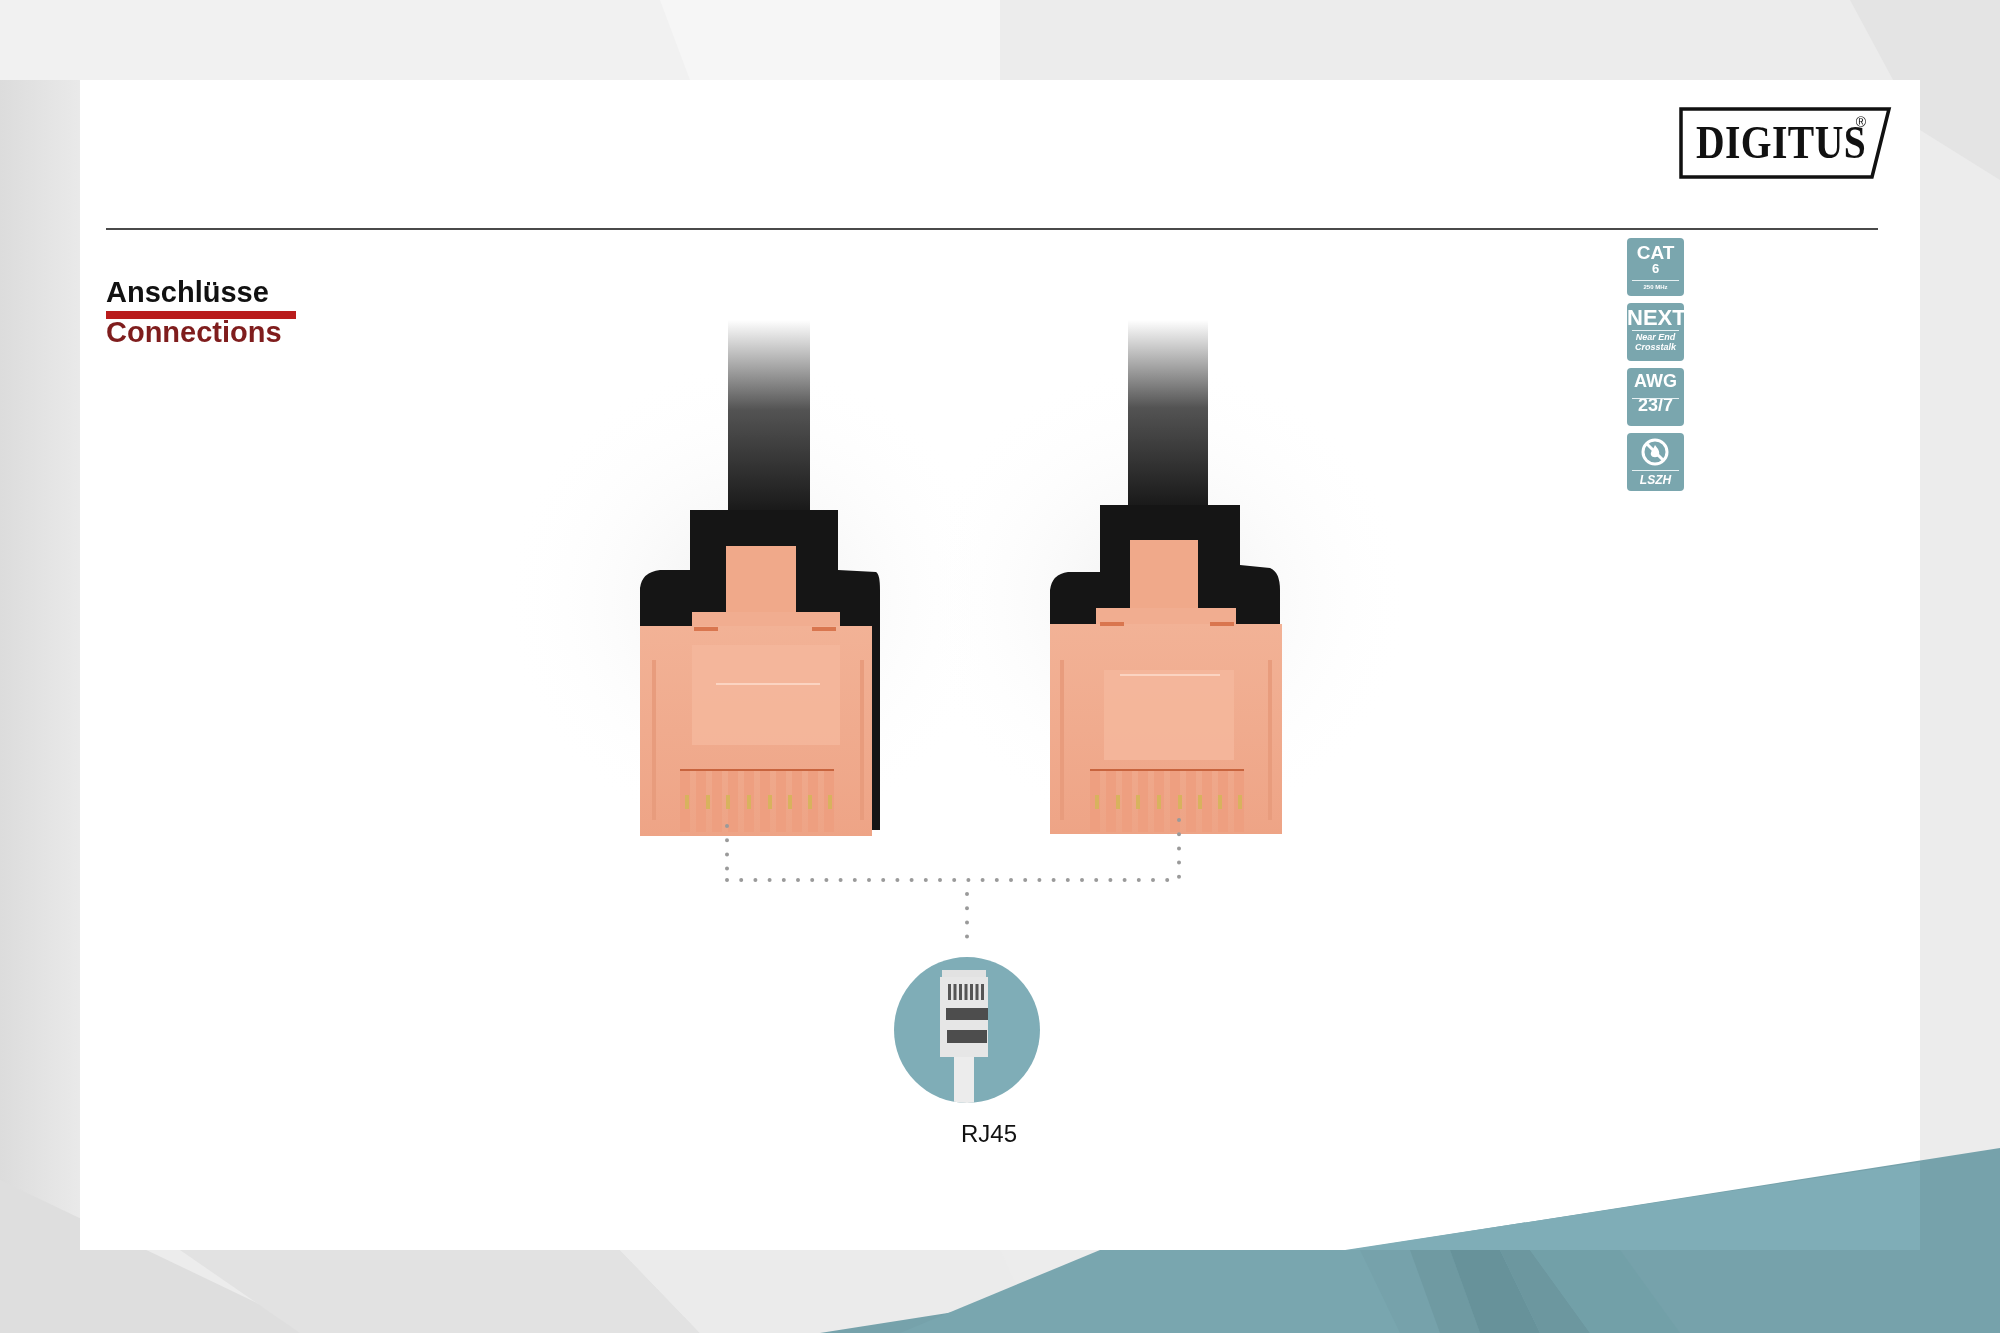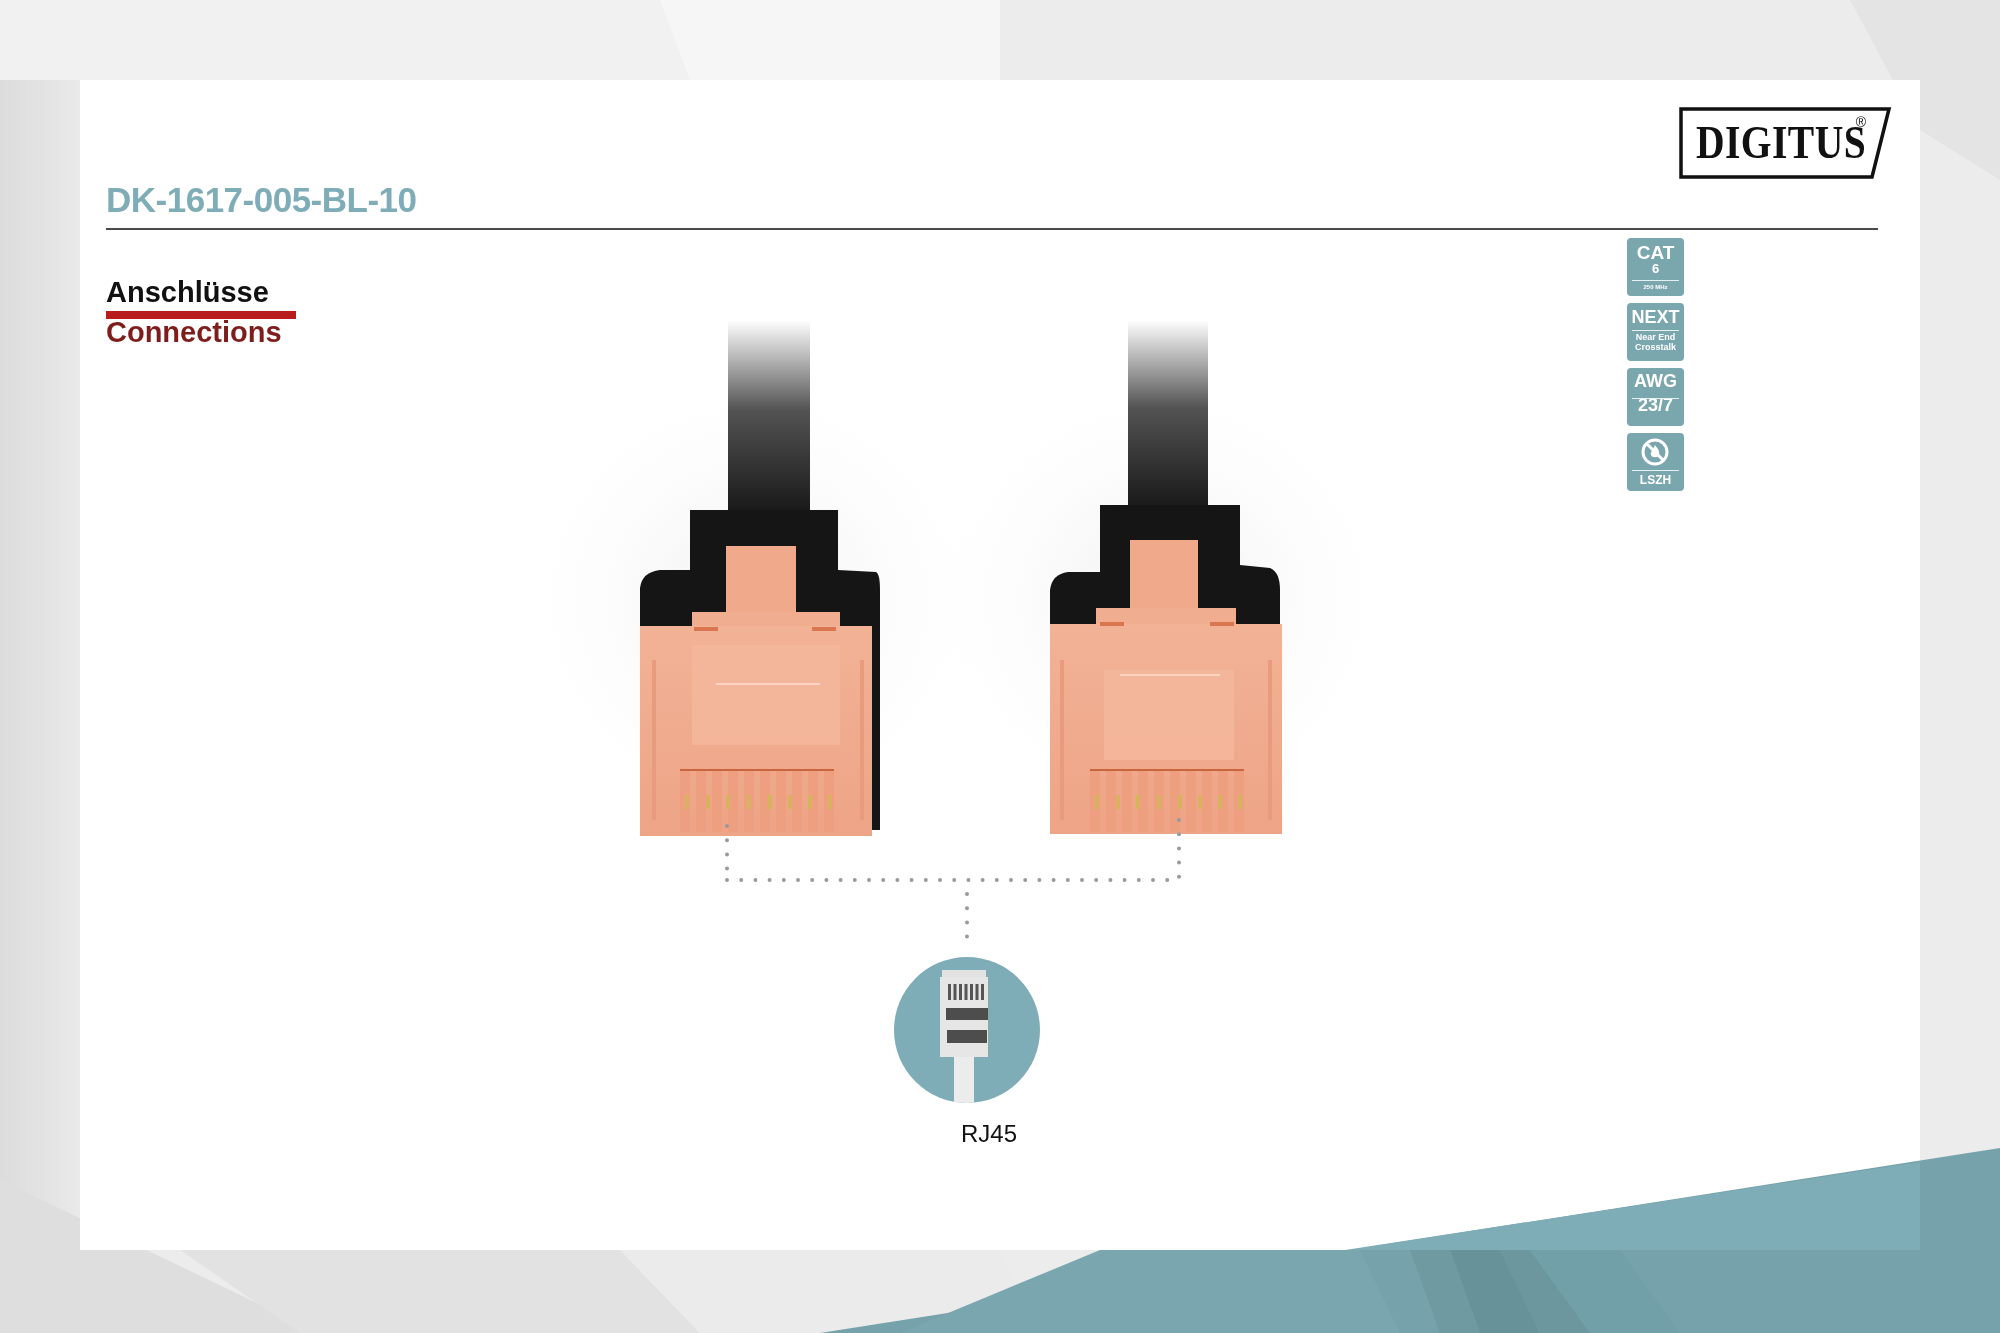--- a/index.html
+++ b/index.html
@@ -42,21 +42,21 @@
     .badges { position: absolute; left: 1627px; top: 238px; display: flex; gap: 7px; flex-direction: column; }
     .badge {
       width: 57px; height: 58px; border-radius: 4px; background: #7aa6ae;
       color: #fff; position: relative; text-align: center; overflow: hidden;
       font-family: "Liberation Sans", sans-serif;
     }
     .badge .big { font-weight: bold; font-size: 19px; line-height: 19px; display: block; margin-top: 5px; }
     .badge .mid { font-weight: bold; font-size: 14px; line-height: 14px; display: block; }
     .badge .rule { position: absolute; left: 5px; right: 5px; height: 1px; background: #e6f0f2; }
     .badge .tiny { font-size: 6px; font-weight: bold; display: block; }
-    .badge .small { font-size: 9px; font-weight: bold; line-height: 10px; display: block; }
+    .badge .small { font-size: 9px; font-weight: bold; line-height: 10px; display: block; font-style: italic; }
 
     .section-heading {
       position: absolute; left: 106px; top: 276px; width: 190px;
       border-bottom: 8px solid #b91c1c; padding-bottom: 2px;
     }
     .section-heading .de { font-size: 29px; font-weight: bold; color: #111; }
     .section-en { position: absolute; left: 106px; top: 316px; font-size: 29px; font-weight: bold; color: #7f1d1d; }
 
     .photo { position: absolute; left: 0; top: 0; width: 2000px; height: 1333px; pointer-events: none; }
 
@@ -95,40 +95,39 @@
   <polygon points="820,1333 2000,1148 2000,1333" fill="#76a2ab"></polygon>
   <polygon points="1280,1260 1920,1162 1920,1250 1280,1250" fill="#7fadb7"></polygon>
   <polygon points="900,1333 1100,1250 1360,1250 1400,1333" fill="#79a6af"></polygon>
   <polygon points="1410,1250 1450,1250 1480,1333 1440,1333" fill="#6f9aa2"></polygon>
   <polygon points="1450,1250 1500,1250 1540,1333 1480,1333" fill="#67929a"></polygon>
   <polygon points="1500,1250 1530,1250 1590,1333 1540,1333" fill="#6c979f"></polygon>
   <polygon points="1530,1250 1620,1250 1680,1333 1590,1333" fill="#72a0a8"></polygon>
 </svg>
 
 <div class="title-row">
-  <span class="sku">DK-1617-005-BL-10</span>
 </div>
 
 <div class="logo">
   <svg width="214" height="74" viewBox="0 0 214 74" style="position:absolute;left:0;top:0">
     <polygon points="3,3 211,3 194,71 3,71" fill="none" stroke="#111" stroke-width="3.5"></polygon>
   </svg>
   <span class="logo-text">DIGITUS</span>
   <span class="logo-reg">®</span>
 </div>
 
 <div class="badges">
   <div class="badge">
     <span class="big">CAT</span>
     <span class="mid" style="font-size:13px;line-height:13px">6</span>
     <span class="rule" style="top:42px"></span>
     <span class="tiny" style="position:absolute;left:0;right:0;top:46px">250 MHz</span>
   </div>
   <div class="badge">
-    <span class="big" style="font-size:18px">NEXT</span>
+    <span class="big" style="font-size:22px">NEXT</span>
     <span class="rule" style="top:27px"></span>
     <span class="small" style="margin-top:5px">Near End</span>
     <span class="small">Crosstalk</span>
   </div>
   <div class="badge">
     <span class="big" style="font-size:18px;margin-top:4px">AWG</span>
     <span class="rule" style="top:30px"></span>
     <span class="mid" style="font-size:18px;line-height:18px;margin-top:5px">23/7</span>
   </div>
   <div class="badge">

